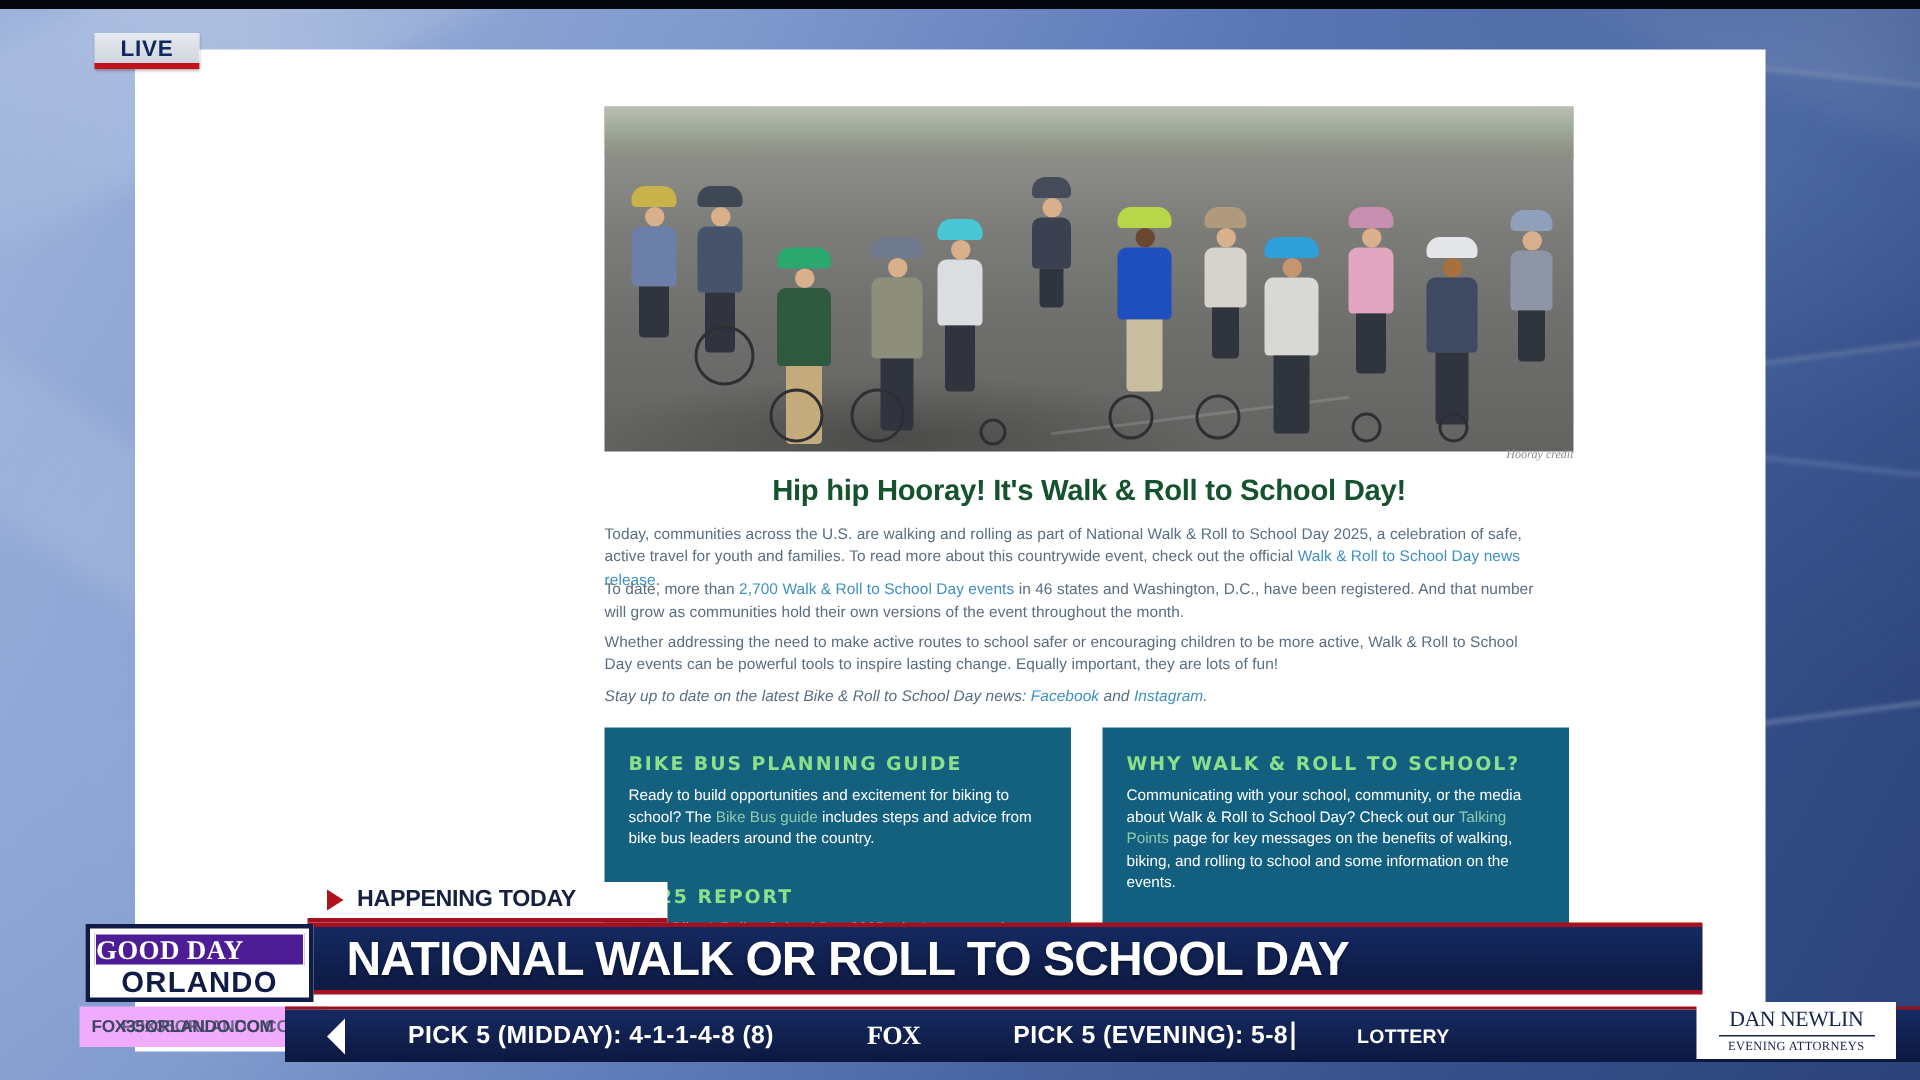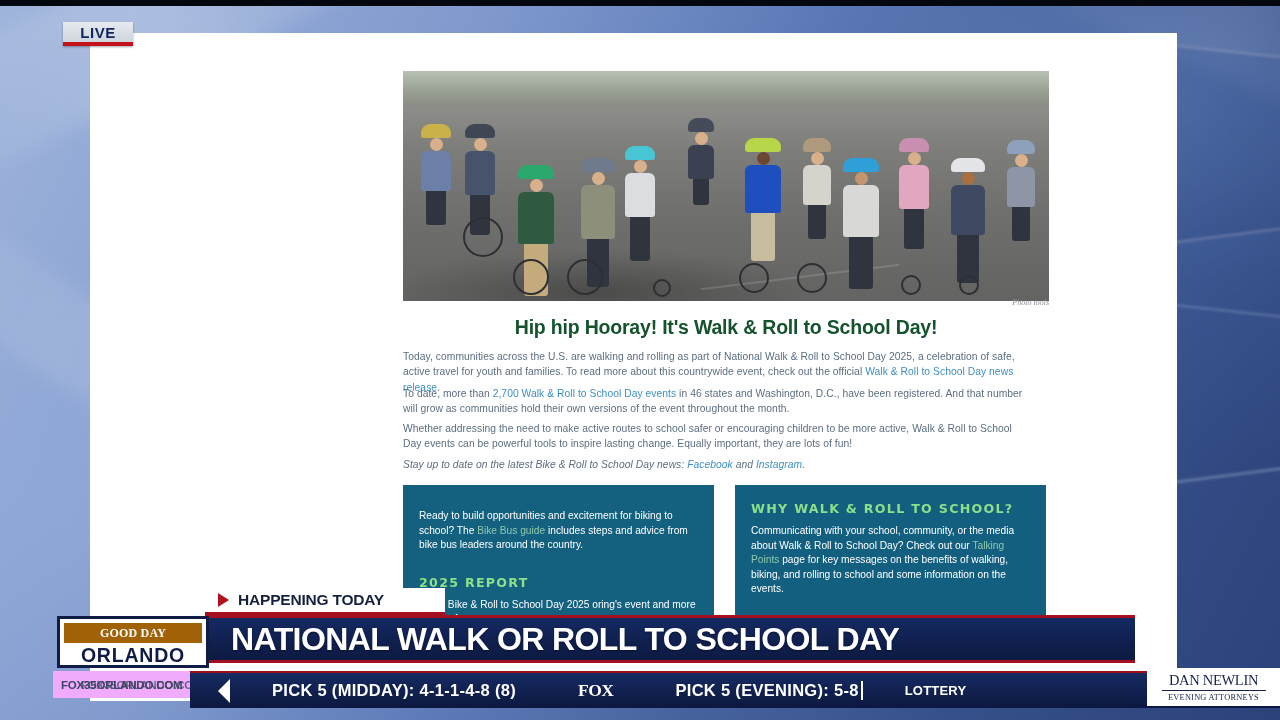--- a/index.html
+++ b/index.html
@@ -143,22 +143,22 @@
     color:#ffffff; font-weight:bold; font-size:32px; letter-spacing:-.6px;
     white-space:nowrap; text-shadow:0 1px 2px rgba(0,0,0,.4);
   }
 
   
   #logo-block {
     position:absolute; left:57px; top:616px; width:152px; height:52px;
     background:#ffffff; border:3px solid #101c45; padding:3px;
   }
   #logo-gd {
-    background:#a16207; color:#ffffff; font-weight:bold; font-size:12px;
-    letter-spacing:.2px; text-align:center; line-height:20px;
+    background:#4c1d95; color:#ffffff; font-weight:bold; font-size:18px;
+    letter-spacing:.2px; line-height:20px;
     border:1.5px solid #ffffff; font-family:"Liberation Serif", serif;
   }
   #logo-orl {
     color:#101c45; font-weight:bold; font-size:19.5px; letter-spacing:.8px;
     text-align:center; line-height:22px; font-family:"Liberation Sans", sans-serif;
   }
   #logo-url {
     position:absolute; left:53px; top:671px; width:165px; height:27px;
     background:#f0abfc; overflow:hidden; display:flex; align-items:center;
   }
@@ -183,21 +183,21 @@
   #ticker .t-item {
     color:#ffffff; font-weight:bold; font-size:16.5px; white-space:nowrap;
     letter-spacing:.3px;
   }
   #ticker .t-fox { font-size:17.5px; font-family:Liberation Serif, serif; letter-spacing:-.5px; }
   #ticker .t-lottery { font-size:13px; letter-spacing:.2px; }
   .sp-lg { width:62px; } .sp-md { width:42px; } .sp-sm { width:26px; }
   #ticker .caret { width:2px; height:19px; background:#fff; margin-left:2px; }
 
   #sponsor {
-    position:absolute; right:0; top:668px; width:133px; height:38px;
+    position:absolute; right:16px; top:668px; width:133px; height:38px;
     background:#ffffff; display:flex; flex-direction:column;
     align-items:center; justify-content:center;
     font-family:"Liberation Serif", serif;
   }
   #sponsor .s1 { color:#15234d; font-size:14.5px; letter-spacing:-.3px; font-weight:normal; }
   #sponsor .rule { width:104px; height:1.4px; background:#15234d; margin:1px 0 1.5px 0; }
   #sponsor .s2 { color:#15234d; font-size:8.3px; letter-spacing:.25px; }
 </style>
 </head>
 <body>
@@ -293,39 +293,40 @@
     <div class="wheel" style="left:110px;bottom:6px;width:36px;height:36px;"></div>
     <div class="wheel" style="left:164px;bottom:6px;width:36px;height:36px;"></div>
     <div class="wheel" style="left:250px;bottom:4px;width:18px;height:18px;"></div>
     <div class="wheel" style="left:336px;bottom:8px;width:30px;height:30px;"></div>
     <div class="wheel" style="left:394px;bottom:8px;width:30px;height:30px;"></div>
     <div class="wheel" style="left:60px;bottom:44px;width:40px;height:40px;"></div>
     <div class="wheel" style="left:498px;bottom:6px;width:20px;height:20px;"></div>
     <div class="wheel" style="left:556px;bottom:6px;width:20px;height:20px;"></div>
   </div>
 
-  <div id="photo-credit">Photo tools</div>
+  <div id="photo-credit">Hooray credit</div>
 
   <h1 id="article-headline">Hip hip Hooray! It's Walk &amp; Roll to School Day!</h1>
 
   <p class="para" id="p1">
     <span>Today, communities across the U.S. are walking and rolling as part of National Walk &amp; Roll to School Day 2025, a celebration of safe, active travel for youth and families. To read more about this countrywide event, check out the official </span><a href="#">Walk &amp; Roll to School Day news release</a><span>.</span>
   </p>
 
   <p class="para" id="p2">
     <span>To date, more than </span><a href="#">2,700 Walk &amp; Roll to School Day events</a><span> in 46 states and Washington, D.C., have been registered. And that number will grow as communities hold their own versions of the event throughout the month.</span>
   </p>
 
   <p class="para" id="p3">Whether addressing the need to make active routes to school safer or encouraging children to be more active, Walk &amp; Roll to School Day events can be powerful tools to inspire lasting change. Equally important, they are lots of fun!</p>
 
   <p class="para" id="p4">
     <span>Stay up to date on the latest Bike &amp; Roll to School Day news: </span><a href="#">Facebook</a><span> and </span><a href="#">Instagram</a><span>.</span>
   </p>
 
   <div class="card" id="card-left">
+    <h3>BIKE BUS PLANNING GUIDE</h3>
     <p>
       <span>Ready to build opportunities and excitement for biking to school? The </span><a href="#">Bike Bus guide</a><span> includes steps and advice from bike bus leaders around the country.</span>
     </p>
     <h3 class="second">2025 REPORT</h3>
     <p>t from Bike &amp; Roll to School Day 2025 oring's event and more images from</p>
   </div>
 
   <div class="card" id="card-right">
     <h3>WHY WALK &amp; ROLL TO SCHOOL?</h3>
     <p>

